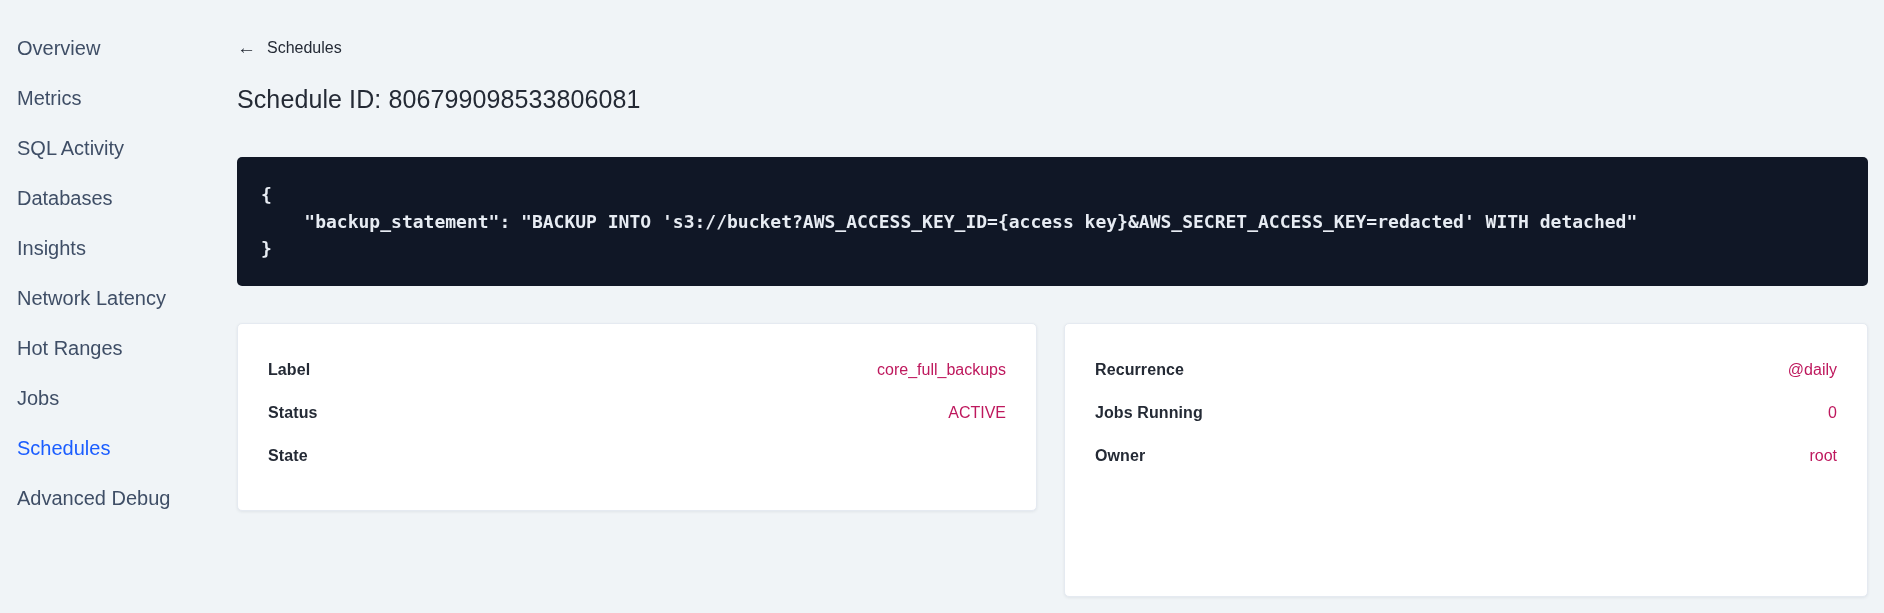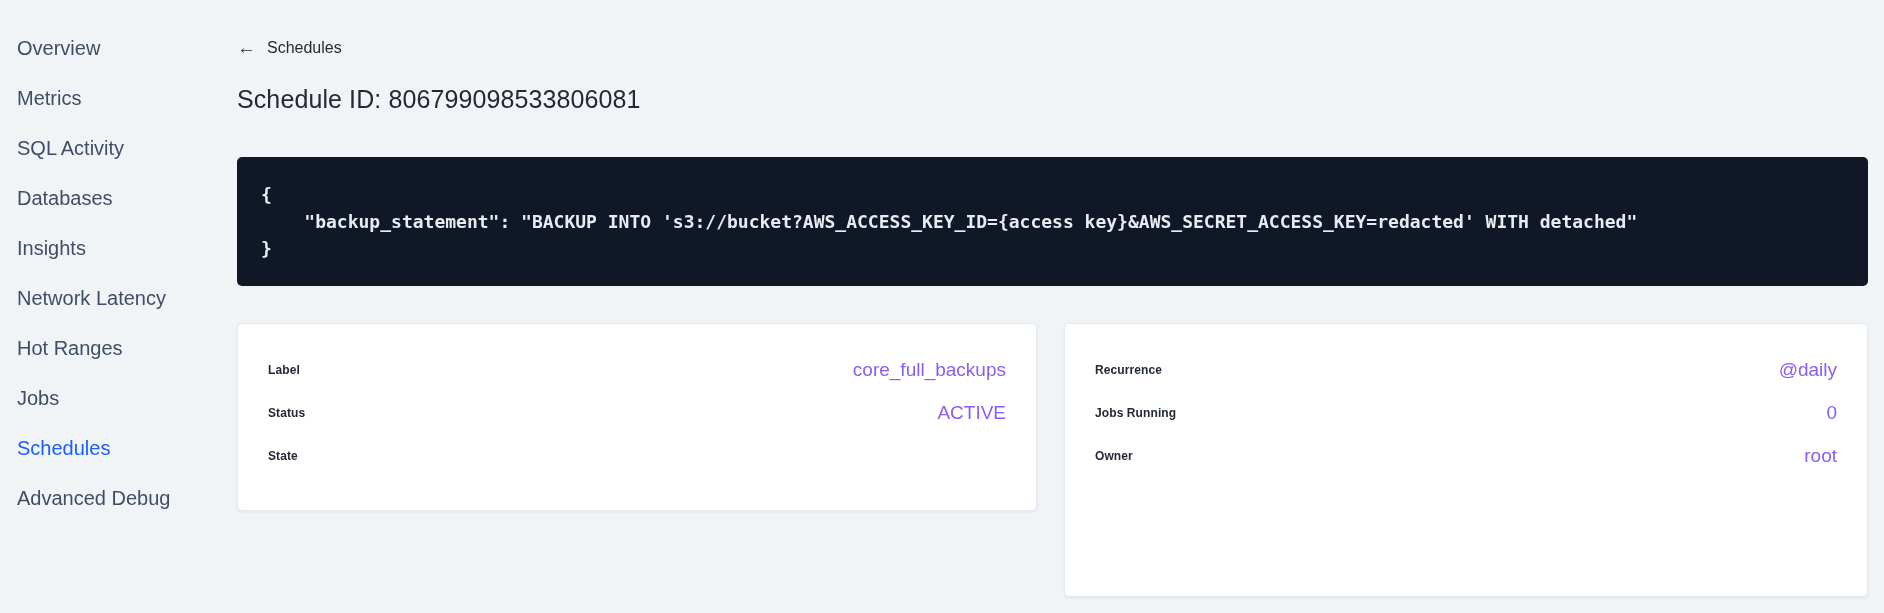--- a/index.html
+++ b/index.html
@@ -90,29 +90,29 @@
     padding: 24px 30px 0 30px;
   }
   .card.left  { width: 800px; height: 188px; }
   .card.right { flex: 1;      height: 274px; }
   .detail-row {
     height: 43px;
     display: flex; align-items: center;
     justify-content: space-between;
   }
   .detail-label {
-    font-size: 12px;
+    font-size: 16px;
     font-weight: 700;
     color: #242a35;
     letter-spacing: 0.1px;
   }
   .detail-value {
-    font-size: 19px;
+    font-size: 16px;
     font-weight: 400;
-    color: #8b5cf6;
+    color: #be185d;
     text-align: right;
   }
 </style>
 </head>
 <body>
 
 <nav class="sidebar">
   <div class="nav-item">Overview</div>
   <div class="nav-item">Metrics</div>
   <div class="nav-item">SQL Activity</div>

